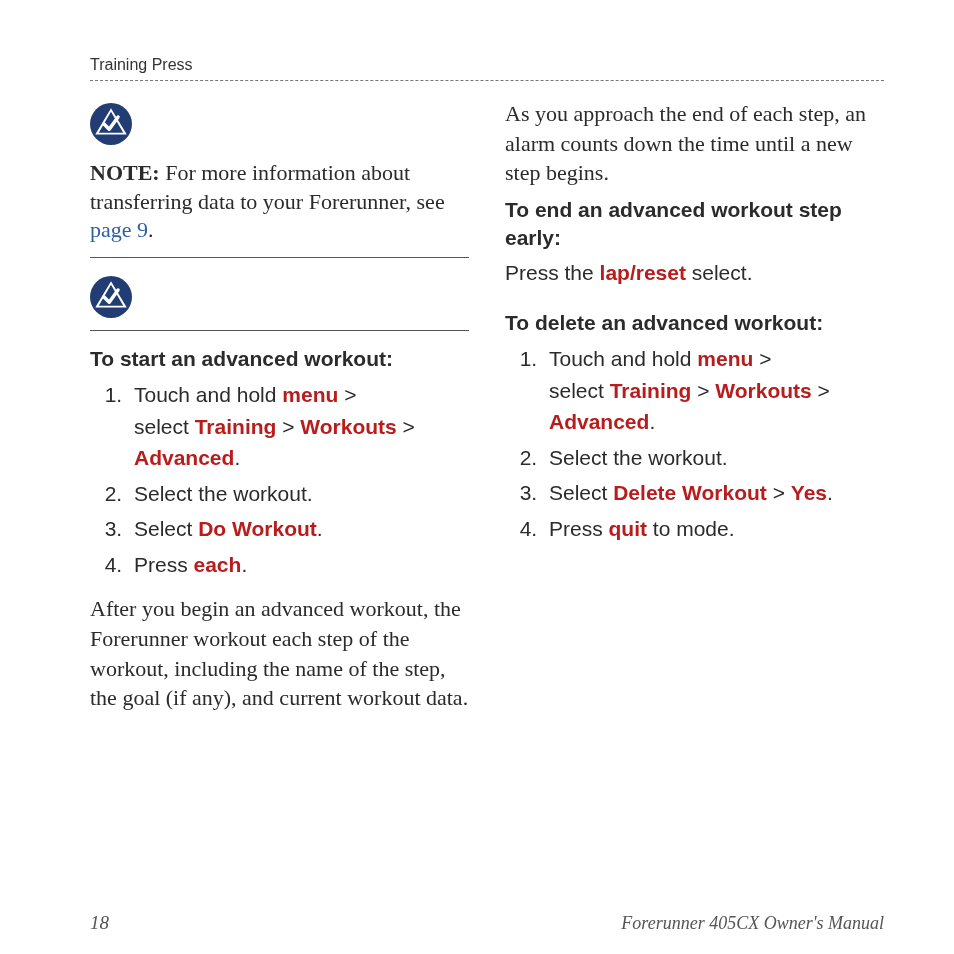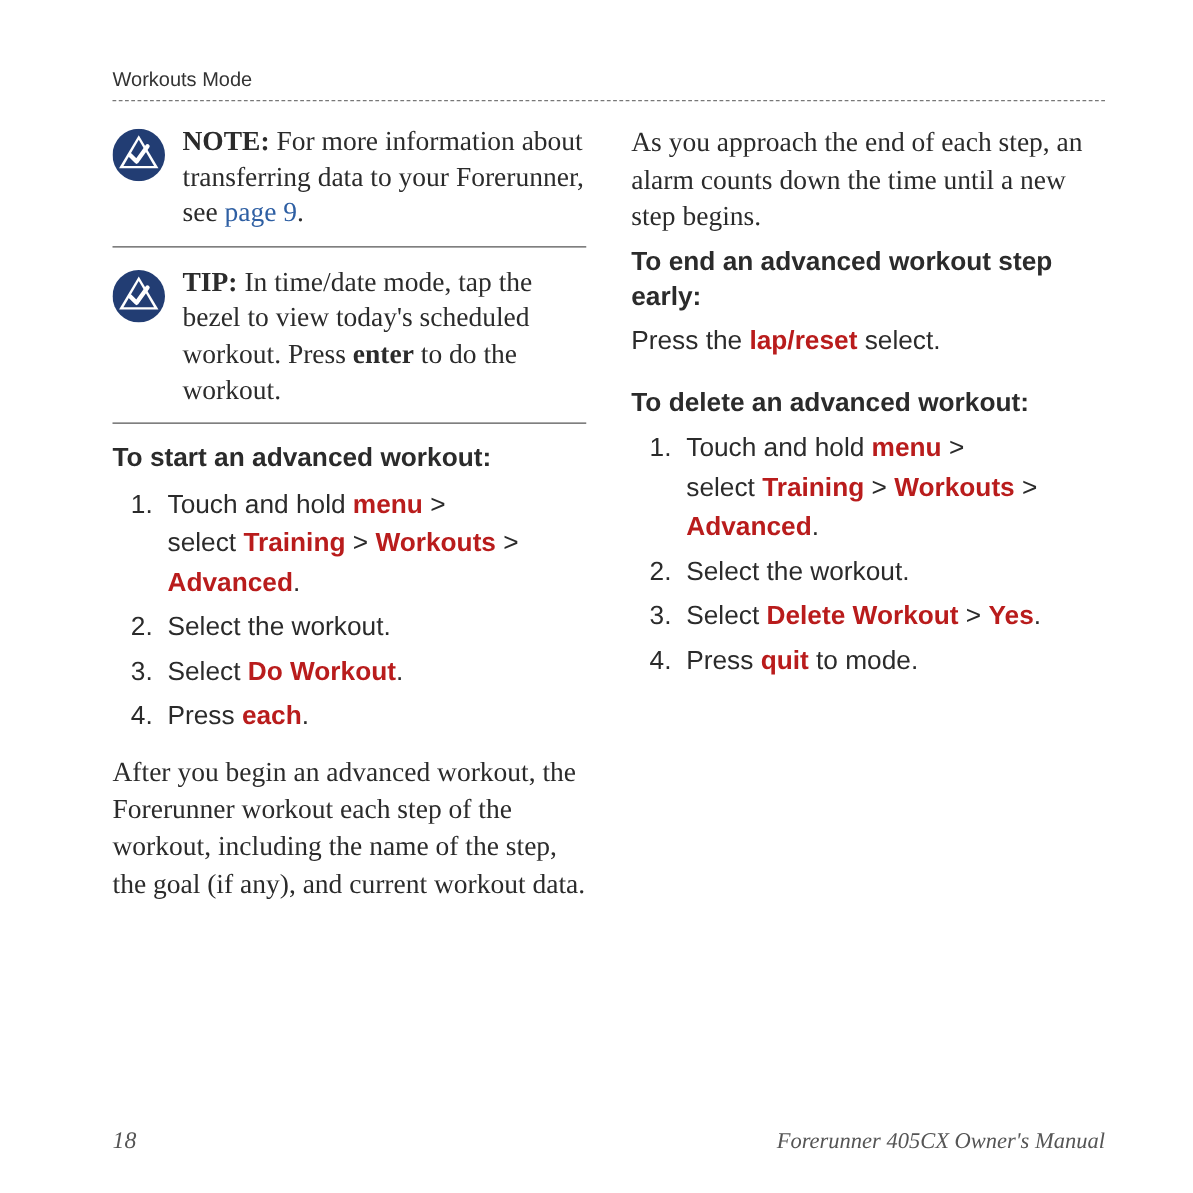--- a/index.html
+++ b/index.html
@@ -46,20 +46,21 @@
   .bold, b { font-weight: bold; }
   .navy { color: #b91c1c; font-weight: bold; }
   .link { color: #2e5fa3; }
   .callout {
     display: flex;
     align-items: flex-start;
     gap: 14px;
     border-bottom: 1.5px solid #555;
     padding-bottom: 12px;
     margin-bottom: 14px;
+    flex-direction: column;
   }
   .callout-text {
     flex: 1;
     font-family: Georgia, "Times New Roman", Times, serif;
     font-size: 22px;
     line-height: 1.3;
   }
   .icon-wrap {
     width: 42px;
     height: 42px;
@@ -77,38 +78,38 @@
     margin: 0 0 14px 0;
     padding-left: 38px;
     font-family: Arial, Helvetica, sans-serif;
     font-size: 21px;
     line-height: 1.5;
   }
   ol.steps li { margin-bottom: 4px; padding-left: 6px;}
   .para { margin: 8px 0 0 0; }
   .footer {
     position: absolute;
-    bottom: 30px;
+    bottom: 20px;
     left: 90px;
     right: 70px;
     display: flex;
     justify-content: space-between;
     align-items: baseline;
     font-style: italic;
     font-family: Georgia, "Times New Roman", Times, serif;
     color: #555;
     font-size: 18px;
   }
   .footer .pgnum { font-size: 19px; }
 </style>
 </head>
 <body>
 
 <div class="page">
-  <div class="running-head">Workouts Mode</div>
+  <div class="running-head">Training Press</div>
   <div class="head-rule"></div>
 
   <div class="columns">
 
     <div class="col">
 
       <div class="callout">
         <div class="icon-wrap">
           <svg viewBox="0 0 48 48" width="42" height="42">
             <circle cx="24" cy="24" r="24" fill="#223d73"></circle>
@@ -124,24 +125,20 @@
       </div>
 
       <div class="callout">
         <div class="icon-wrap">
           <svg viewBox="0 0 48 48" width="42" height="42">
             <circle cx="24" cy="24" r="24" fill="#223d73"></circle>
             <polygon points="24,6 42,36 6,36" fill="#fff"></polygon>
             <polygon points="24,10 38,34 10,34" fill="#223d73"></polygon>
             <polyline points="16,24 22,30 32,16" fill="none" stroke="#fff" stroke-width="4" stroke-linecap="round" stroke-linejoin="round"></polyline>
           </svg>
-        </div>
-        <div class="callout-text">
-          <span class="bold">TIP:</span>
-          <span>In time/date mode, tap the bezel to view today's scheduled workout. Press </span><span class="bold">enter</span><span> to do the workout.</span>
         </div>
       </div>
 
       <div class="sect-title">To start an advanced workout:</div>
       <ol class="steps">
         <li>
           <span>Touch and hold </span><span class="navy">menu</span><span> &gt; </span><br>
           <span>select </span><span class="navy">Training</span><span> &gt; </span><span class="navy">Workouts</span><span> &gt; </span><span class="navy">Advanced</span><span>.</span>
         </li>
         <li>Select the workout.</li>

